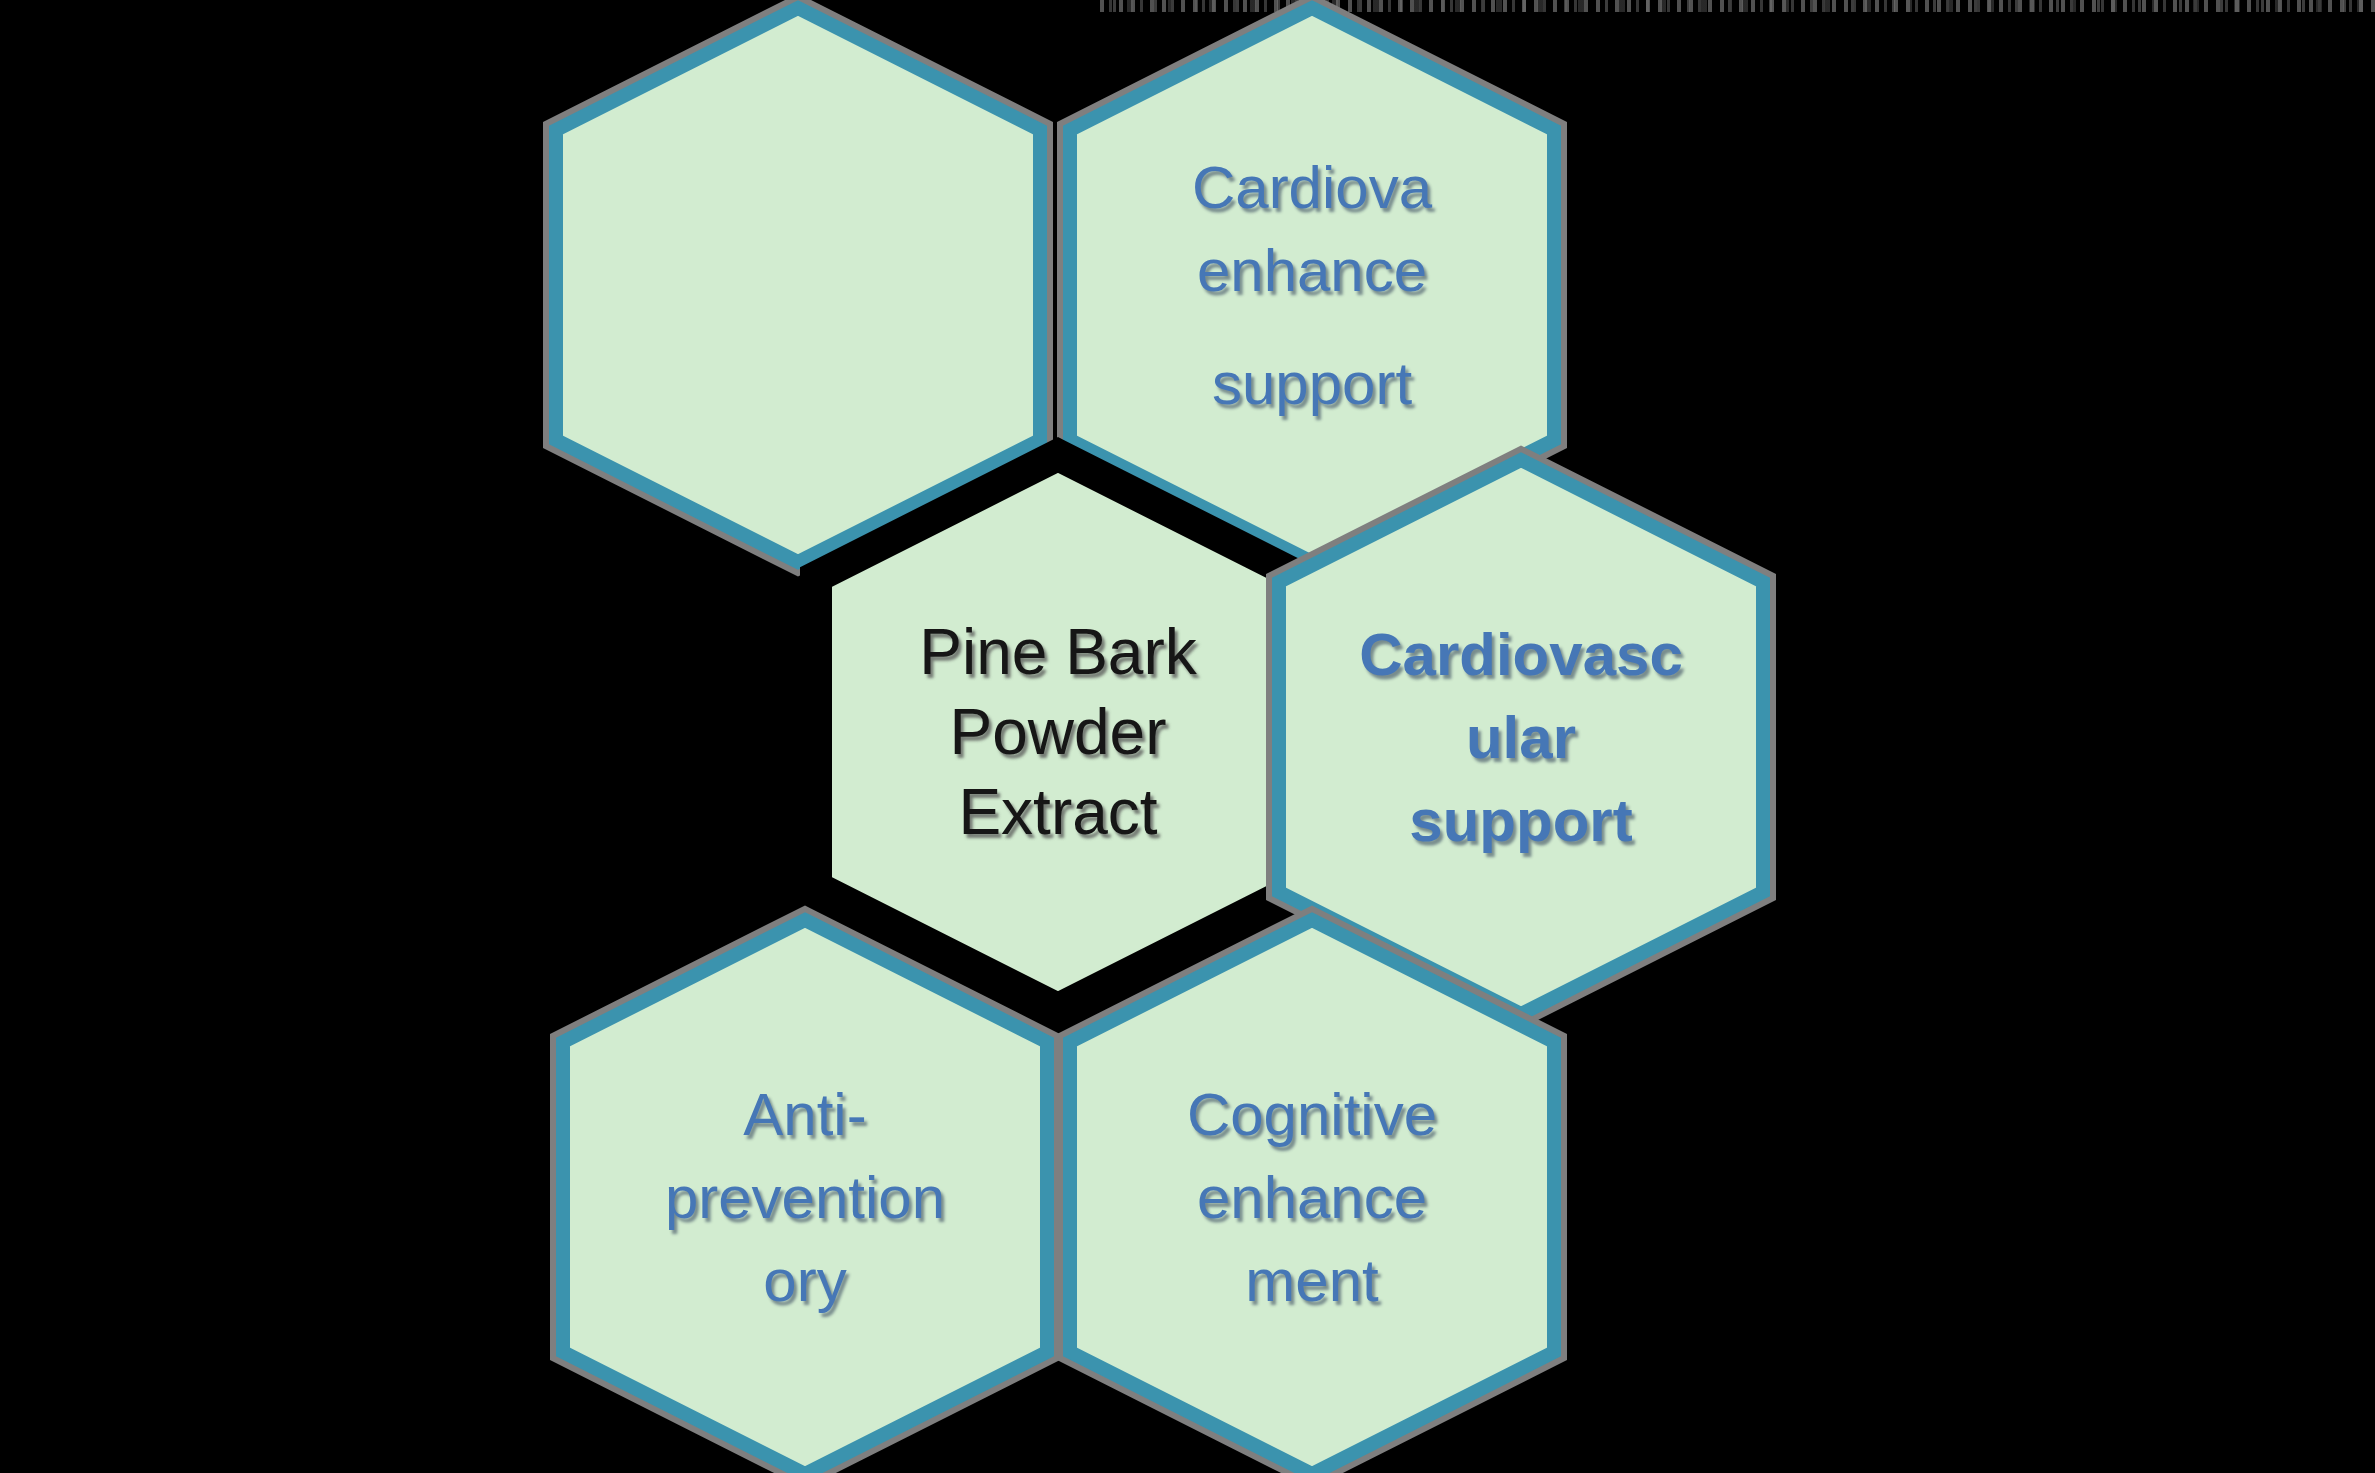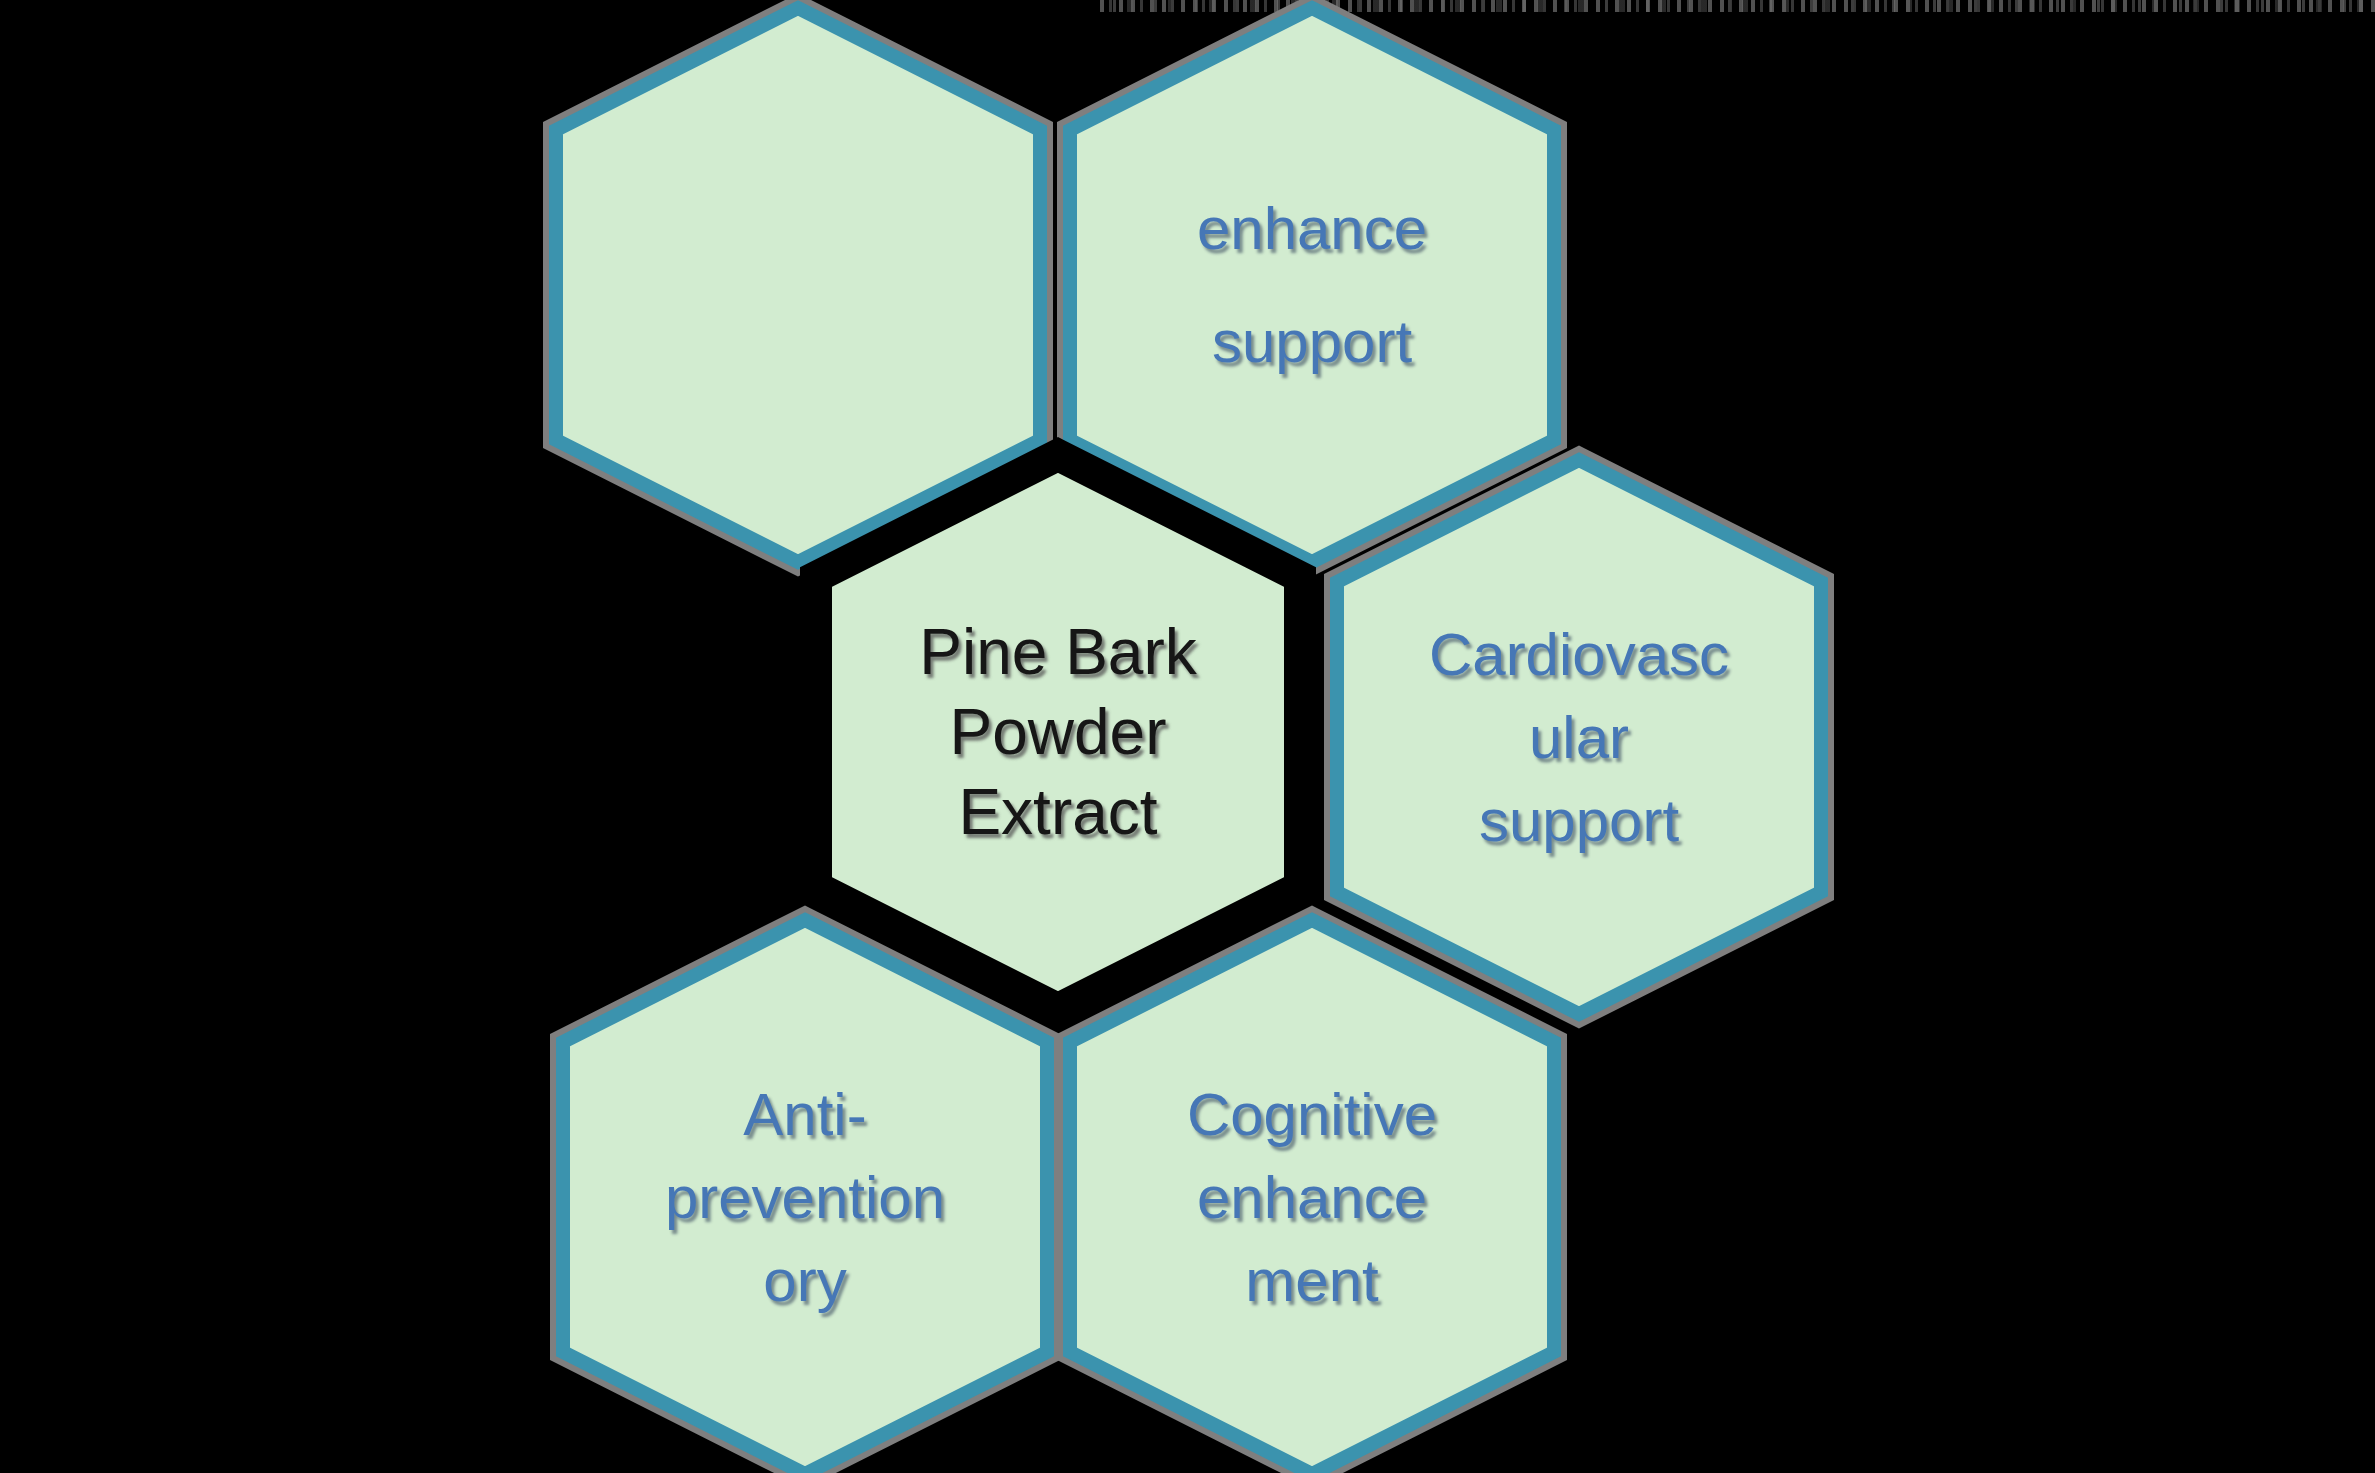--- a/index.html
+++ b/index.html
@@ -55,21 +55,21 @@
     text-align: right;
   }
   .para-gap {
     margin-top: 30px;
   }
 
   
   .hex-cancer        { left: 526px;  top: -22px; }
   .hex-cardio-top    { left: 1040px; top: -22px; }
   .hex-center        { left: 786px;  top: 425px; }
-  .hex-cardio-right  { left: 1307px; top: 430px; }
+  .hex-cardio-right  { left: 1249px; top: 430px; font-weight: bold; }
   .hex-anti          { left: 533px;  top: 890px; }
   .hex-cognitive     { left: 1040px; top: 890px; }
 
   
   .noise-strip {
     position: absolute;
     left: 1100px;
     top: 0;
     width: 1275px;
     height: 12px;
@@ -100,20 +100,21 @@
     <polygon points="272,30 514,152 514,462 272,584 30,462 30,152" fill="#d2ecd0" stroke="#3b93ae" stroke-width="14"></polygon>
   </svg>
 </div>
 
 <div class="hex hex-cardio-top">
   <svg viewBox="0 0 544 614" width="544" height="614">
     <polygon points="272,30 514,152 514,462 272,584 30,462 30,152" fill="none" stroke="#7f7f7f" stroke-width="26"></polygon>
     <polygon points="272,30 514,152 514,462 272,584 30,462 30,152" fill="#d2ecd0" stroke="#3b93ae" stroke-width="14"></polygon>
   </svg>
   <div class="label">
+    <span class="line">Cardiova</span>
     <span class="line">enhance</span>
     <span class="line para-gap">support</span>
   </div>
 </div>
 
 <div class="hex center hex-center">
   <svg viewBox="0 0 544 614" width="544" height="614">
     <polygon points="272,30 514,152 514,462 272,584 30,462 30,152" fill="#d2ecd0" stroke="#000000" stroke-width="32"></polygon>
   </svg>
   <div class="label">

